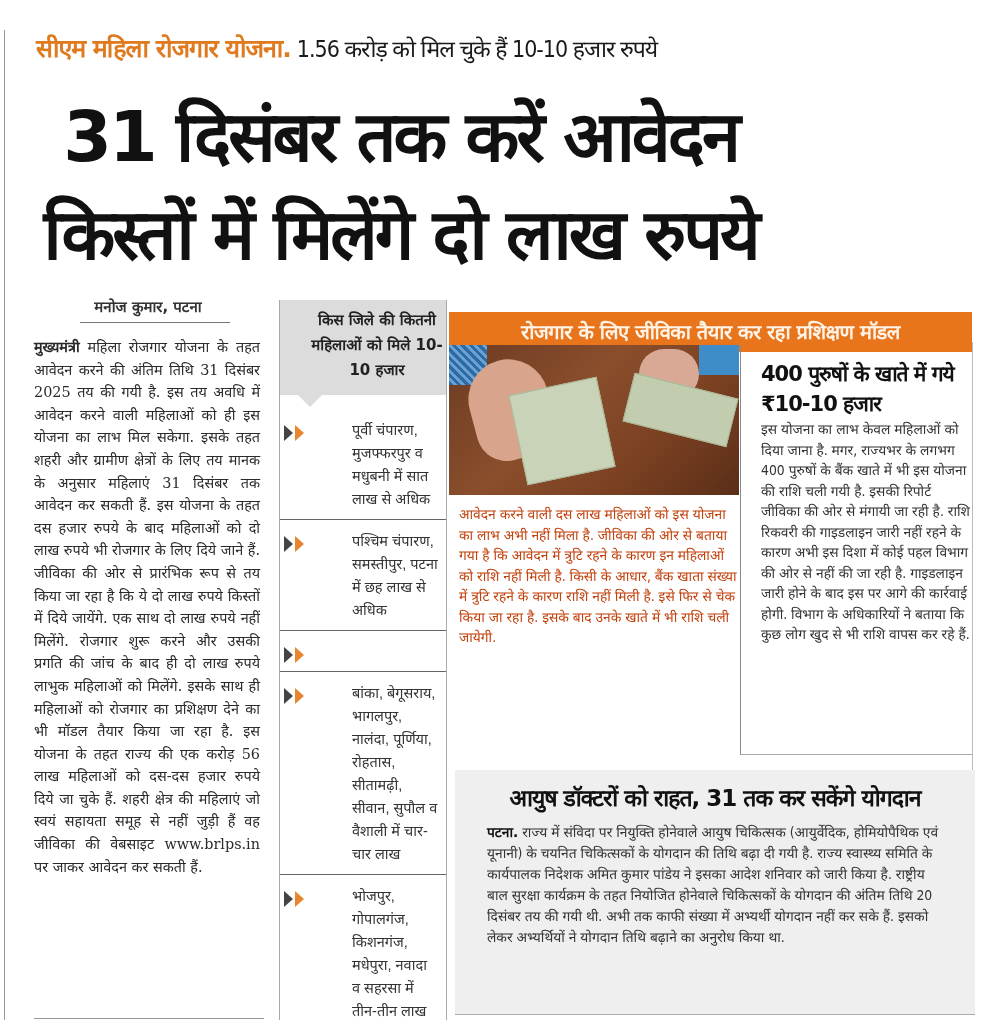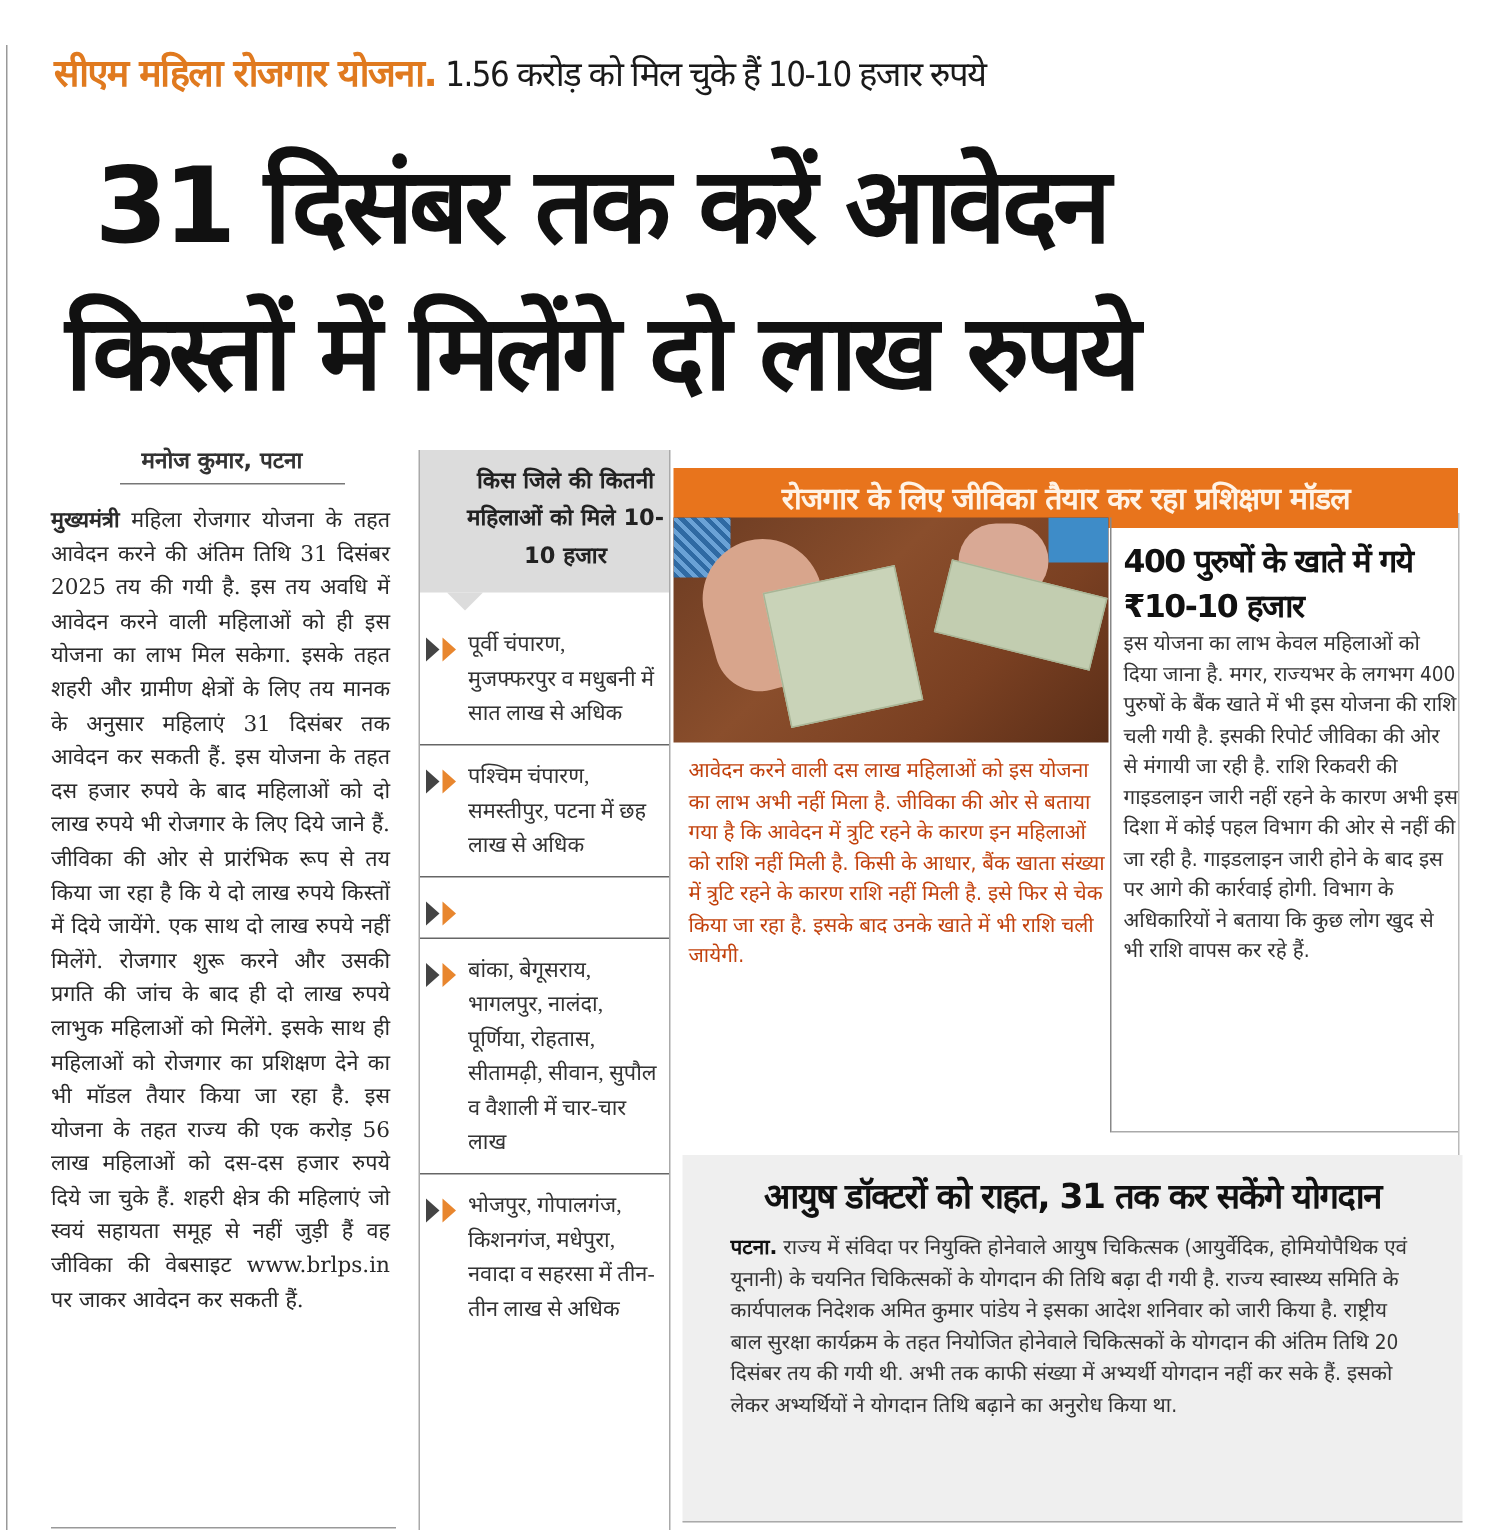--- a/index.html
+++ b/index.html
@@ -19,33 +19,33 @@
   .sidebox { position:absolute; left:279px; top:300px; width:166px; height:720px; border-left:1px solid #aaa; border-right:1px solid #aaa; }
   .sidebox .hd { background:#dcdcdc; height:95px; text-align:center; font-weight:bold; font-size:15px; line-height:25px; padding-top:8px; box-sizing:border-box; color:#222; position:relative;padding-left:28px; }
   .sidebox .hd:after { content:""; position:absolute; left:18px; bottom:-12px; border-left:12px solid transparent; border-right:12px solid transparent; border-top:12px solid #dcdcdc; }
   .sidebox .items { padding-top:18px; }
   .sidebox .it { display:flex; padding:6px 8px 8px 4px; border-bottom:1px solid #666; margin:0 0 4px 0; }
   .sidebox .it:last-child { border-bottom:none; }
   .arrow { width:28px; flex:none; display:flex; align-items:flex-start; padding-top:6px; }
   .arrow span { display:inline-block; width:0; height:0; border-top:8px solid transparent; border-bottom:8px solid transparent; }
   .arrow .a1 { border-left:9px solid #444; }
   .arrow .a2 { border-left:9px solid #e8862e; margin-left:2px; }
-  .sidebox .txt { font-size:14.5px; line-height:23px; color:#333; font-family:Liberation Serif, serif; }
+  .sidebox .txt { font-size:14.5px; line-height:23px; color:#333; font-family:Liberation Sans, sans-serif;margin-left:40px; }
   .banner { position:absolute; left:449px; top:302px; width:523px; height:40px; background:#e8741c; color:#fff3e6; font-weight:bold; font-size:20px; text-align:center; line-height:40px; white-space:nowrap; letter-spacing:-0.5px;margin-top:10px; }
   .photo { position:absolute; left:449px; top:345px; width:290px; height:150px; background:linear-gradient(135deg,#6b3b22 0%,#8a4e2c 40%,#7a4022 70%,#5a2e18 100%); overflow:hidden; }
   .photo .stripe { position:absolute; left:0; top:0; width:38px; height:40px; background:repeating-linear-gradient(45deg,#2f6aa3 0 3px,#6aa2d6 3px 6px); }
   .photo .stripe2 { position:absolute; right:0; top:0; width:40px; height:30px; background:#3e8cc8; }
   .photo .hand1 { position:absolute; left:22px; top:14px; width:80px; height:100px; background:#d8a58c; border-radius:40px 40px 30px 30px; transform:rotate(-15deg); }
   .photo .note1 { position:absolute; left:68px; top:40px; width:88px; height:90px; background:#c9d3b8; transform:rotate(-12deg); border:1px solid #a9b596; }
   .photo .note2 { position:absolute; left:178px; top:40px; width:105px; height:48px; background:#c2cdb0; transform:rotate(14deg); border:1px solid #a9b596; }
   .photo .hand2 { position:absolute; left:190px; top:4px; width:60px; height:50px; background:#d9a995; border-radius:30px; }
   .story2 { position:absolute; left:459px; top:502px; width:280px; }
   .story2 .h { font-size:23px; font-weight:bold; line-height:32px; letter-spacing:-1px; color:#111; }
   .story2 .b { font-size:13.8px; line-height:20.5px; color:#c2410c; margin-top:2px; font-family:"DejaVu Sans Condensed","DejaVu Sans", sans-serif; }
-  .story3 { position:absolute; left:740px; top:345px; width:232px; height:410px; border-left:1px solid #888; border-bottom:1px solid #aaa; padding-left:8px; box-sizing:border-box; }
+  .story3 { position:absolute; left:740px; top:345px; width:232px; height:410px; border-left:1px solid #888; border-bottom:1px solid #aaa; padding-left:20px; box-sizing:border-box; }
   .story3 .h { font-size:21px; font-weight:bold; line-height:30px; letter-spacing:-1px; color:#111; margin-top:14px; }
   .story3 .b { font-size:13.8px; line-height:20.5px; color:#333; font-family:"DejaVu Sans Condensed","DejaVu Sans", sans-serif; }
   .story4 { position:absolute; left:455px; top:770px; width:520px; height:245px; background:#efefef; border-bottom:1px solid #aaa; padding:10px 32px; box-sizing:border-box; }
   .story4 .h { font-size:23px; font-weight:bold; text-align:center; letter-spacing:-1px; color:#111; line-height:36px; }
   .story4 .b { font-size:13.8px; line-height:21px; color:#333; margin-top:6px; font-family:"DejaVu Sans Condensed","DejaVu Sans", sans-serif; }
   .story4 .b b { font-family:"DejaVu Sans", sans-serif; color:#111; }
   .rightbar { position:absolute; left:972px; top:342px; width:1px; height:430px; background:#bbb; }
 </style>
 </head>
 <body>

